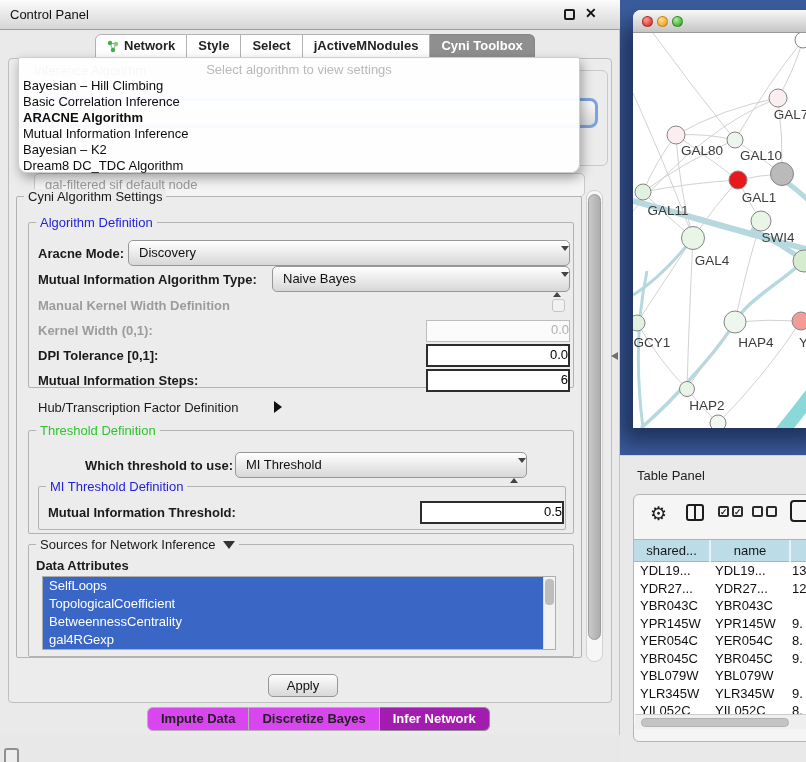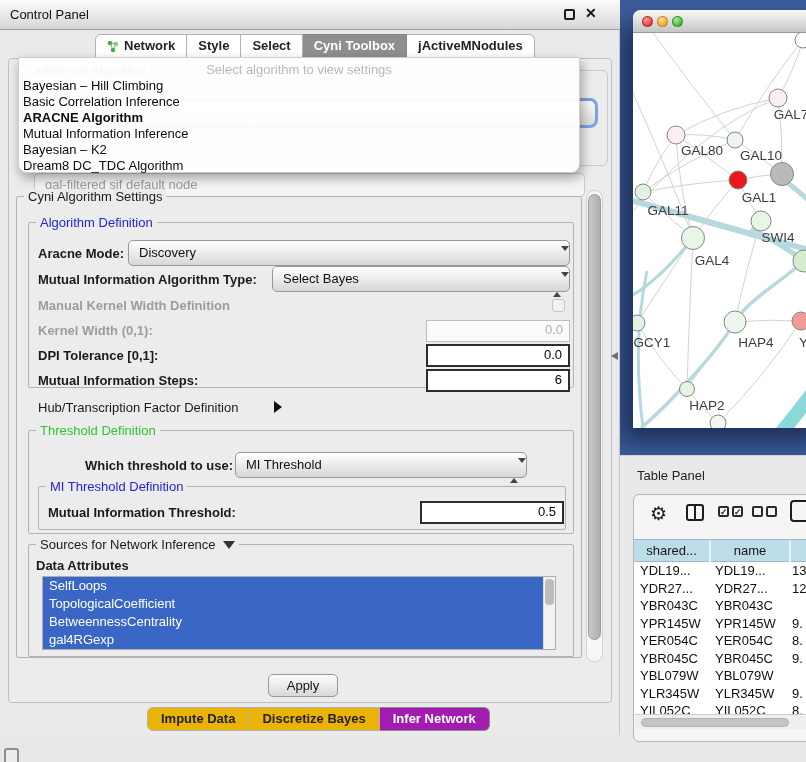--- a/index.html
+++ b/index.html
@@ -52,21 +52,21 @@
   .disabled-lbl { color:#9c9c9c; font-weight:bold; }
 
   .combo { background:linear-gradient(#ffffff,#d7d7d7); border:1px solid #979797; border-radius:5px;
     line-height:24px; padding-left:10px; color:#111; }
   .spin { position:absolute; right:7px; top:6px; width:9px; }
   .spin .up { width:0; height:0; border-left:4px solid transparent; border-right:4px solid transparent;
     border-bottom:5px solid #444; margin-bottom:2px; }
   .spin .dn { width:0; height:0; border-left:4px solid transparent; border-right:4px solid transparent;
     border-top:5px solid #444; }
 
-  .field { background:#fff; border:2px solid #2d2d2d; text-align:right; padding-right:6px; line-height:18px; color:#000; }
+  .field { background:#fff; border:2px solid #2d2d2d; text-align:right; line-height:18px; color:#000; }
   .field.disabled { border:1px solid #bdbdbd; background:#fbfbfb; color:#b0b0b0; }
   .checkbox { width:13px; height:13px; border:1px solid #c6c6c6; border-radius:3px; background:#f1f1f1; }
 
   .tri-right { width:0; height:0; border-top:6px solid transparent; border-bottom:6px solid transparent;
     border-left:8px solid #111; display:inline-block; }
   .tri-down { width:0; height:0; border-left:6px solid transparent; border-right:6px solid transparent;
     border-top:8px solid #333; display:inline-block; }
 
   .v-scroll { left:586px; top:190px; width:17px; height:472px; background:#f7f7f7; border:1px solid #d2d2d2; border-radius:8px; }
   .v-thumb { left:588px; top:194px; width:13px; height:446px; background:linear-gradient(90deg,#c9c9c9,#adadad);
@@ -74,21 +74,21 @@
 
   .attr-list { left:42px; top:576px; width:514px; height:74px; background:#fff; border:1px solid #aeaeae; }
   .attr-item { height:18px; line-height:18px; padding-left:6px; background:#3a66c6; color:#fff; width:calc(100% - 12px); }
   .attr-scroll { position:absolute; right:0; top:0; width:12px; height:72px; background:#f2f2f2; border-left:1px solid #ddd; }
   .attr-thumb { position:absolute; right:1px; top:2px; width:9px; height:26px; background:#bdbdbd; border-radius:4px; }
 
   .apply-btn { left:268px; top:674px; width:70px; height:23px; background:linear-gradient(#fdfdfd,#d8d8d8);
     border:1px solid #969696; border-radius:5px; text-align:center; line-height:21px; color:#111; }
 
   .bottom-tabs { left:147px; top:707px; display:flex; }
-  .btab { height:24px; line-height:22px; padding:0 13px; background:#eab308; border:1px solid #b2b2b2; border-left:none;
+  .btab { height:24px; line-height:22px; padding:0 13px; background:#d946ef; border:1px solid #b2b2b2; border-left:none;
     font-weight:bold; color:#222; }
   .btab:first-child { border-left:1px solid #b2b2b2; border-radius:6px 0 0 6px; }
   .btab.selected { background:#a21caf; color:#fff; border-color:#8c8c8c; border-radius:0 6px 6px 0; }
 
   .corner-icon { left:4px; top:748px; width:15px; height:18px; border:2px solid #8f8f8f; border-radius:3px; background:#ededed; }
   .splitter-arrow { left:611px; top:352px; width:0; height:0; border-top:4px solid transparent;
     border-bottom:4px solid transparent; border-right:7px solid #6f6f6f; }
 
   
   .desktop { left:620px; top:0; width:186px; height:457px; background:#3b5c9c; overflow:hidden; }
@@ -151,25 +151,25 @@
             <circle cx="6" cy="10" r="2.2" fill="#3fae49"></circle>
           </svg>
           <span>Network</span>
         </div>
         <div class="tab">
           <span>Style</span>
         </div>
         <div class="tab">
           <span>Select</span>
         </div>
+        <div class="tab">
+          <span>jActiveMNodules</span>
+        </div>
         <div class="tab selected">
           <span>Cyni Toolbox</span>
-        </div>
-        <div class="tab">
-          <span>jActiveMNodules</span>
         </div>
       </div>
     </div>
 
     <div class="abs cp-body"></div>
 
     <div class="abs ghost-gb"></div>
     <div class="abs ghost-legend">Inference Algorithm</div>
     <div class="abs ghost-combo"></div>
     <div class="abs ghost-combo2">gal-filtered sif default node</div>
@@ -194,21 +194,21 @@
     <div class="abs legend blue" style="left:36px; top:215px;">Algorithm Definition</div>
 
     <div class="abs lbl bold" style="left:38px; top:246px;">Aracne Mode:</div>
     <div class="abs combo" style="left:128px; top:240px; width:442px; height:26px;">
       <span>Discovery</span>
       <span class="spin"><span class="up"></span><span class="dn"></span></span>
     </div>
 
     <div class="abs lbl bold" style="left:38px; top:272px;">Mutual Information Algorithm Type:</div>
     <div class="abs combo" style="left:272px; top:266px; width:298px; height:26px;">
-      <span>Select Bayes</span>
+      <span>Naive Bayes</span>
       <span class="spin"><span class="up"></span><span class="dn"></span></span>
     </div>
 
     <div class="abs lbl disabled-lbl" style="left:38px; top:298px;">Manual Kernel Width Definition</div>
     <div class="abs checkbox" style="left:552px; top:299px;"></div>
 
     <div class="abs lbl disabled-lbl" style="left:38px; top:323px;">Kernel Width (0,1):</div>
     <div class="abs field disabled" style="left:426px; top:320px; width:144px; height:22px;">0.0</div>
 
     <div class="abs lbl bold" style="left:38px; top:348px;">DPI Tolerance [0,1]:</div>

